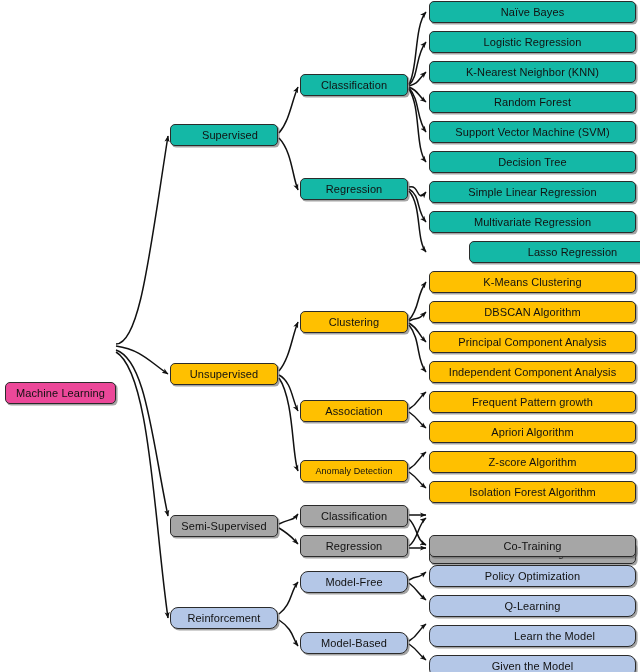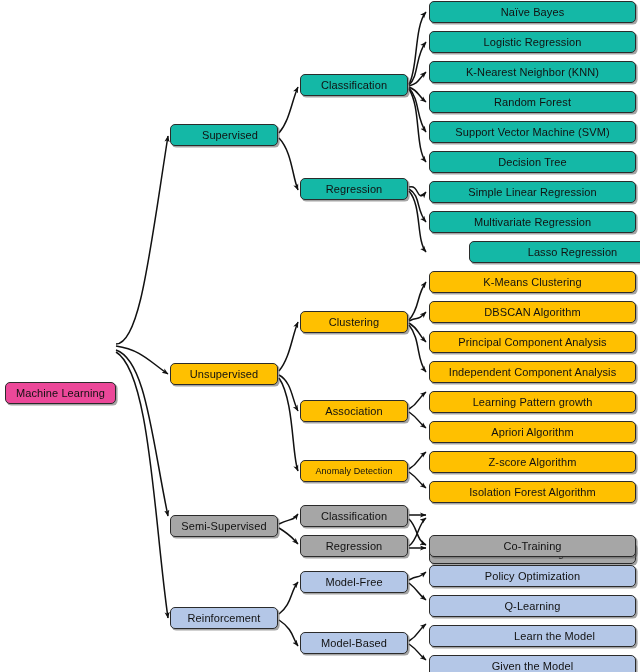--- a/index.html
+++ b/index.html
@@ -35,21 +35,21 @@
     letter-spacing: 0.1px;
     white-space: nowrap;
     overflow: hidden;
     box-shadow: 1.6px 1.6px 0 rgba(90,90,90,0.55);
     z-index: 3;
   }
   .node.root      { background: #ec4899; margin-top: 48px; }
   .node.green     { background: #14b8a6; }
   .node.yellow    { background: #ffc000; }
   .node.gray      { background: #a6a6a6; }
-  .node.blue      { background: #b4c7e7; }
+  .node.blue      { background: #b4c7e7; border-radius: 8px; }
   .node.tiny      { font-size: 9px; }
 </style>
 </head>
 <body>
 
 <div id="canvas">
 
   <svg id="edges" viewBox="0 0 640 672" width="640" height="672">
     <defs>
       <marker id="ah" markerWidth="7" markerHeight="7" refX="6" refY="3" orient="auto" markerUnits="userSpaceOnUse">
@@ -207,21 +207,21 @@
     <span>DBSCAN Algorithm</span>
   </div>
   <div class="node yellow" style="left:429px; top:331px; width:207px;">
     <span>Principal Component Analysis</span>
   </div>
   <div class="node yellow" style="left:429px; top:361px; width:207px;">
     <span>Independent Component Analysis</span>
   </div>
 
   <div class="node yellow" style="left:429px; top:391px; width:207px;">
-    <span>Learning Pattern growth</span>
+    <span>Frequent Pattern growth</span>
   </div>
   <div class="node yellow" style="left:429px; top:421px; width:207px;">
     <span>Apriori Algorithm</span>
   </div>
 
   <div class="node yellow" style="left:429px; top:451px; width:207px;">
     <span>Z-score Algorithm</span>
   </div>
   <div class="node yellow" style="left:429px; top:481px; width:207px;">
     <span>Isolation Forest Algorithm</span>

